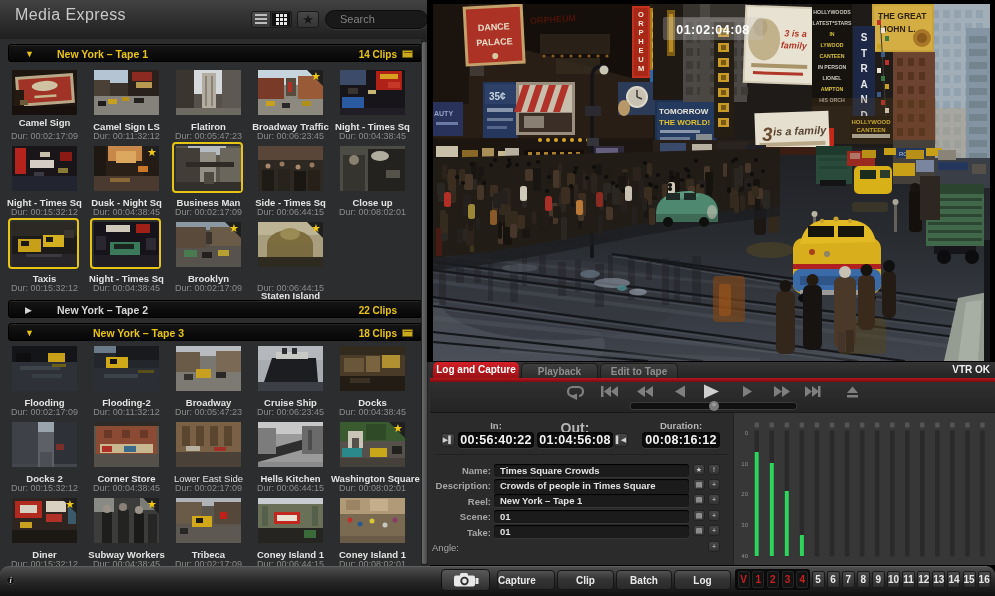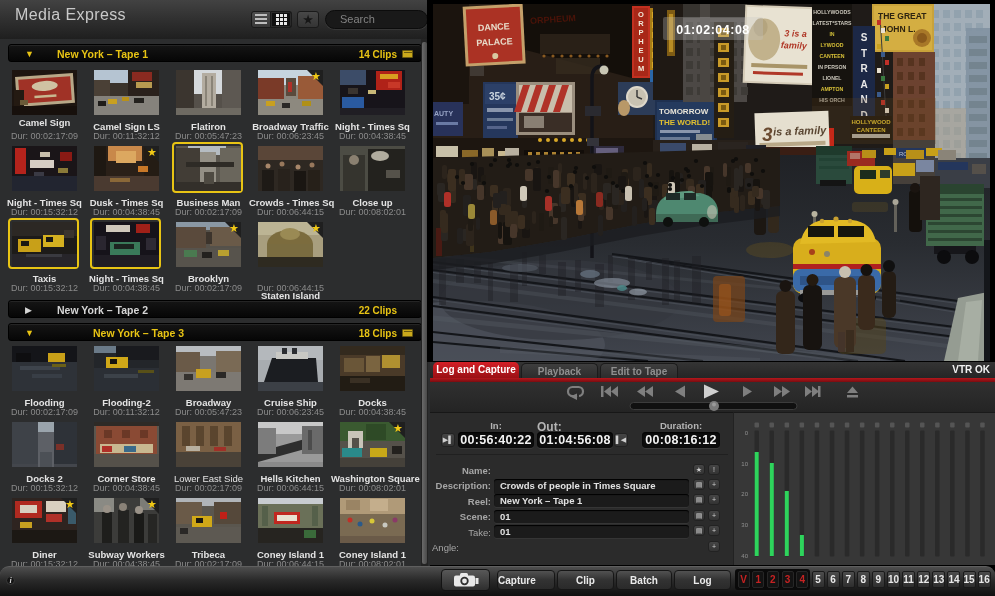--- a/index.html
+++ b/index.html
@@ -132,21 +132,21 @@
       <rect x="14" y="0" width="34" height="15" fill="#c8884a"></rect>
       <rect x="22" y="5" width="20" height="12" fill="#dca860"></rect>
       <rect x="0" y="0" width="12" height="30" fill="#1e1812"></rect>
       <rect x="50" y="0" width="15" height="30" fill="#241c14"></rect>
       <rect x="0" y="30" width="65" height="15" fill="#4a3a30"></rect>
       <rect x="16" y="32" width="20" height="4" fill="#8a6838"></rect>
       <rect x="44" y="20" width="10" height="6" fill="#c87828"></rect>
       <polygon points="49,0 65,0 65,16" fill="#1f1f1f"></polygon>
       <text x="58" y="10" font-size="11" fill="#f0c816" text-anchor="middle" font-family="Liberation Sans">★</text>
     </svg>
-    <div class="abs" style="left:85px;top:197px;width:83px;text-align:center;font-size:9.5px;font-weight:bold;color:#e4e4e4;white-space:nowrap;">Dusk - Times Sq</div>
+    <div class="abs" style="left:85px;top:197px;width:83px;text-align:center;font-size:9.5px;font-weight:bold;color:#e4e4e4;white-space:nowrap;">Dusk - Night Sq</div>
     <div class="abs" style="left:85px;top:207px;width:83px;text-align:center;font-size:9px;color:#8b8b8b;white-space:nowrap;">Dur: 00:04:38:45</div>
     <div class="abs" style="left:172px;top:142px;width:71px;height:51px;border:2px solid #e8c414;border-radius:4px;"></div>
     <svg class="abs" style="left:176px;top:146px" width="65" height="45" viewBox="0 0 65 45">
       <rect x="0" y="0" width="65" height="45" fill="#5a564e"></rect>
       <rect x="12" y="0" width="38" height="9" fill="#b5bcc2"></rect>
       <rect x="24" y="6" width="16" height="39" fill="#938f85"></rect>
       <rect x="0" y="2" width="24" height="40" fill="#423d36"></rect>
       <rect x="44" y="2" width="21" height="40" fill="#6a665c"></rect>
       <rect x="0" y="36" width="65" height="9" fill="#332f2a"></rect>
       <rect x="10" y="16" width="48" height="5" fill="#2e2b26"></rect>
@@ -160,21 +160,21 @@
       <rect x="0" y="14" width="65" height="31" fill="#2e2822"></rect>
       <circle cx="10" cy="20" r="2.5" fill="#a8876a"></circle>
       <circle cx="24" cy="18" r="2.5" fill="#98785c"></circle>
       <circle cx="40" cy="21" r="2.5" fill="#a8876a"></circle>
       <circle cx="54" cy="19" r="2.5" fill="#98785c"></circle>
       <rect x="4" y="24" width="12" height="21" fill="#1e1a16"></rect>
       <rect x="20" y="23" width="12" height="22" fill="#28221c"></rect>
       <rect x="36" y="25" width="12" height="20" fill="#1a1612"></rect>
       <rect x="50" y="24" width="12" height="21" fill="#262019"></rect>
     </svg>
-    <div class="abs" style="left:249px;top:197px;width:83px;text-align:center;font-size:9.5px;font-weight:bold;color:#e4e4e4;white-space:nowrap;">Crowds - Times Sq</div>
+    <div class="abs" style="left:249px;top:197px;width:83px;text-align:center;font-size:9.5px;font-weight:bold;color:#e4e4e4;white-space:nowrap;">Side - Times Sq</div>
     <div class="abs" style="left:249px;top:207px;width:83px;text-align:center;font-size:9px;color:#8b8b8b;white-space:nowrap;">Dur: 00:06:44:15</div>
     <svg class="abs" style="left:340px;top:146px" width="65" height="45" viewBox="0 0 65 45">
       <rect x="0" y="0" width="65" height="45" fill="#4c4c44"></rect>
       <rect x="28" y="3" width="37" height="42" fill="#23221e"></rect>
       <rect x="3" y="9" width="22" height="36" fill="#35342e"></rect>
       <ellipse cx="40" cy="10" rx="9" ry="5" fill="#b0ac9e"></ellipse>
       <circle cx="14" cy="14" r="5" fill="#8a8070"></circle>
       <rect x="46" y="24" width="14" height="8" fill="#55524a"></rect>
     </svg>
     <div class="abs" style="left:331px;top:197px;width:83px;text-align:center;font-size:9.5px;font-weight:bold;color:#e4e4e4;white-space:nowrap;">Close up</div>
@@ -1108,43 +1108,44 @@
       <rect x="818" y="386" width="2.5" height="11" fill="#7f7f7f"></rect>
       <polygon points="847,393 852.5,386.5 858,393" fill="#7f7f7f"></polygon>
       <rect x="847" y="395" width="11" height="2.5" fill="#7f7f7f"></rect>
       <rect x="630" y="402.5" width="167" height="7" rx="3.5" fill="#101010" stroke="#3c3c3c" stroke-width="1"></rect>
       <circle cx="714" cy="406" r="5" fill="#7a7a7a"></circle>
       <circle cx="714" cy="404.5" r="2" fill="#9a9a9a"></circle>
     </svg>
     <div class="abs" style="left:430px;top:412px;width:303px;height:153px;background:#2b2b2b;border-top:1px solid #171717;"></div>
     <div class="abs" style="left:436px;top:415px;width:292px;height:40px;border-bottom:1px solid #202020;"></div>
     <div class="abs" style="left:458px;top:420px;width:76px;text-align:center;font-size:9.5px;font-weight:bold;color:#b4b4b4;">In:</div>
-    <div class="abs" style="left:537px;top:420px;width:76px;font-size:12px;font-weight:bold;color:#b4b4b4;">Out:</div>
+    <div class="abs" style="left:537px;top:420px;width:76px;text-align:center;font-size:14px;font-weight:bold;color:#b4b4b4;">Out:</div>
     <div class="abs" style="left:642px;top:420px;width:78px;text-align:center;font-size:9.5px;font-weight:bold;color:#b4b4b4;">Duration:</div>
     <div class="abs" style="left:458px;top:432px;width:76px;height:16px;background:#0c0c0c;border-radius:4px;box-shadow:0 1px 0 rgba(255,255,255,0.08),inset 0 1px 2px #000;color:#f2f2f2;font-size:12.5px;font-weight:bold;text-align:center;line-height:16px;letter-spacing:0.3px;">00:56:40:22</div>
     <div class="abs" style="left:537px;top:432px;width:76px;height:16px;background:#0c0c0c;border-radius:4px;box-shadow:0 1px 0 rgba(255,255,255,0.08),inset 0 1px 2px #000;color:#f2f2f2;font-size:12.5px;font-weight:bold;text-align:center;line-height:16px;letter-spacing:0.3px;">01:04:56:08</div>
     <div class="abs" style="left:642px;top:432px;width:78px;height:16px;background:#0c0c0c;border-radius:4px;box-shadow:0 1px 0 rgba(255,255,255,0.08),inset 0 1px 2px #000;color:#f2f2f2;font-size:12.5px;font-weight:bold;text-align:center;line-height:16px;letter-spacing:0.3px;">00:08:16:12</div>
     <div class="abs" style="left:441px;top:433px;width:14px;height:14px;background:linear-gradient(#454545,#333);border:1px solid #222;border-radius:3px;color:#cfcfcf;font-size:7px;text-align:center;line-height:12px;">▶▌</div>
     <div class="abs" style="left:614px;top:433px;width:14px;height:14px;background:linear-gradient(#454545,#333);border:1px solid #222;border-radius:3px;color:#cfcfcf;font-size:7px;text-align:center;line-height:12px;">▌◀</div>
     <div class="abs" style="left:400px;top:465.0px;width:91px;text-align:right;font-size:9.5px;font-weight:bold;color:#a6a6a6;">Name:</div>
+    <div class="abs" style="left:494px;top:463.5px;width:195px;height:13px;background:#1b1b1b;border-radius:3px;box-shadow:0 1px 0 rgba(255,255,255,0.05),inset 0 1px 1px #000;color:#e2e2e2;font-size:9.5px;font-weight:bold;line-height:13px;padding-left:6px;">Times Square Crowds</div>
     <div class="abs" style="left:693px;top:463.5px;width:12px;height:11px;background:linear-gradient(#454545,#333);border:1px solid #222;border-radius:3px;color:#cfcfcf;font-size:7px;text-align:center;line-height:9px;">★</div>
     <div class="abs" style="left:708px;top:463.5px;width:12px;height:11px;background:linear-gradient(#454545,#333);border:1px solid #222;border-radius:3px;color:#cfcfcf;font-size:7px;text-align:center;line-height:9px;">!</div>
     <div class="abs" style="left:400px;top:480.4px;width:91px;text-align:right;font-size:9.5px;font-weight:bold;color:#a6a6a6;">Description:</div>
     <div class="abs" style="left:494px;top:478.9px;width:195px;height:16px;background:#1b1b1b;border-radius:3px;box-shadow:0 1px 0 rgba(255,255,255,0.05),inset 0 1px 1px #000;color:#e2e2e2;font-size:9.5px;font-weight:bold;line-height:13px;padding-left:6px;">Crowds of people in Times Square</div>
     <div class="abs" style="left:693px;top:478.9px;width:12px;height:11px;background:linear-gradient(#454545,#333);border:1px solid #222;border-radius:3px;color:#cfcfcf;font-size:7px;text-align:center;line-height:9px;">▤</div>
     <div class="abs" style="left:708px;top:478.9px;width:12px;height:11px;background:linear-gradient(#454545,#333);border:1px solid #222;border-radius:3px;color:#cfcfcf;font-size:7px;text-align:center;line-height:9px;">+</div>
     <div class="abs" style="left:400px;top:495.8px;width:91px;text-align:right;font-size:9.5px;font-weight:bold;color:#a6a6a6;">Reel:</div>
     <div class="abs" style="left:494px;top:494.3px;width:195px;height:13px;background:#1b1b1b;border-radius:3px;box-shadow:0 1px 0 rgba(255,255,255,0.05),inset 0 1px 1px #000;color:#e2e2e2;font-size:9.5px;font-weight:bold;line-height:13px;padding-left:6px;">New York – Tape 1</div>
     <div class="abs" style="left:693px;top:494.3px;width:12px;height:11px;background:linear-gradient(#454545,#333);border:1px solid #222;border-radius:3px;color:#cfcfcf;font-size:7px;text-align:center;line-height:9px;">▤</div>
     <div class="abs" style="left:708px;top:494.3px;width:12px;height:11px;background:linear-gradient(#454545,#333);border:1px solid #222;border-radius:3px;color:#cfcfcf;font-size:7px;text-align:center;line-height:9px;">+</div>
     <div class="abs" style="left:400px;top:511.2px;width:91px;text-align:right;font-size:9.5px;font-weight:bold;color:#a6a6a6;">Scene:</div>
     <div class="abs" style="left:494px;top:509.7px;width:195px;height:13px;background:#1b1b1b;border-radius:3px;box-shadow:0 1px 0 rgba(255,255,255,0.05),inset 0 1px 1px #000;color:#e2e2e2;font-size:9.5px;font-weight:bold;line-height:13px;padding-left:6px;">01</div>
     <div class="abs" style="left:693px;top:509.7px;width:12px;height:11px;background:linear-gradient(#454545,#333);border:1px solid #222;border-radius:3px;color:#cfcfcf;font-size:7px;text-align:center;line-height:9px;">▤</div>
     <div class="abs" style="left:708px;top:509.7px;width:12px;height:11px;background:linear-gradient(#454545,#333);border:1px solid #222;border-radius:3px;color:#cfcfcf;font-size:7px;text-align:center;line-height:9px;">+</div>
-    <div class="abs" style="left:400px;top:526.6px;width:91px;text-align:right;font-size:9.5px;font-weight:normal;color:#a6a6a6;">Take:</div>
+    <div class="abs" style="left:400px;top:526.6px;width:91px;text-align:right;font-size:9.5px;font-weight:bold;color:#a6a6a6;">Take:</div>
     <div class="abs" style="left:494px;top:525.1px;width:195px;height:13px;background:#1b1b1b;border-radius:3px;box-shadow:0 1px 0 rgba(255,255,255,0.05),inset 0 1px 1px #000;color:#e2e2e2;font-size:9.5px;font-weight:bold;line-height:13px;padding-left:6px;">01</div>
     <div class="abs" style="left:693px;top:525.1px;width:12px;height:11px;background:linear-gradient(#454545,#333);border:1px solid #222;border-radius:3px;color:#cfcfcf;font-size:7px;text-align:center;line-height:9px;">▤</div>
     <div class="abs" style="left:708px;top:525.1px;width:12px;height:11px;background:linear-gradient(#454545,#333);border:1px solid #222;border-radius:3px;color:#cfcfcf;font-size:7px;text-align:center;line-height:9px;">+</div>
     <div class="abs" style="left:400px;top:542.0px;width:91px;text-align:center;font-size:9.5px;font-weight:normal;color:#a6a6a6;">Angle:</div>
     <div class="abs" style="left:708px;top:540.5px;width:12px;height:11px;background:linear-gradient(#454545,#333);border:1px solid #222;border-radius:3px;color:#cfcfcf;font-size:7px;text-align:center;line-height:9px;">+</div>
     <div class="abs" style="left:733px;top:412px;width:262px;height:153px;background:#373737;border-top:1px solid #1a1a1a;border-left:1px solid #222;"></div>
     <svg class="abs" style="left:733px;top:412px" width="262" height="153" viewBox="733 412 262 153">
       <text x="748" y="435" font-size="6" fill="#909090" text-anchor="end" font-family="Liberation Sans">0</text>
       <text x="748" y="465.5" font-size="6" fill="#909090" text-anchor="end" font-family="Liberation Sans">10</text>
       <text x="748" y="496" font-size="6" fill="#909090" text-anchor="end" font-family="Liberation Sans">20</text>

